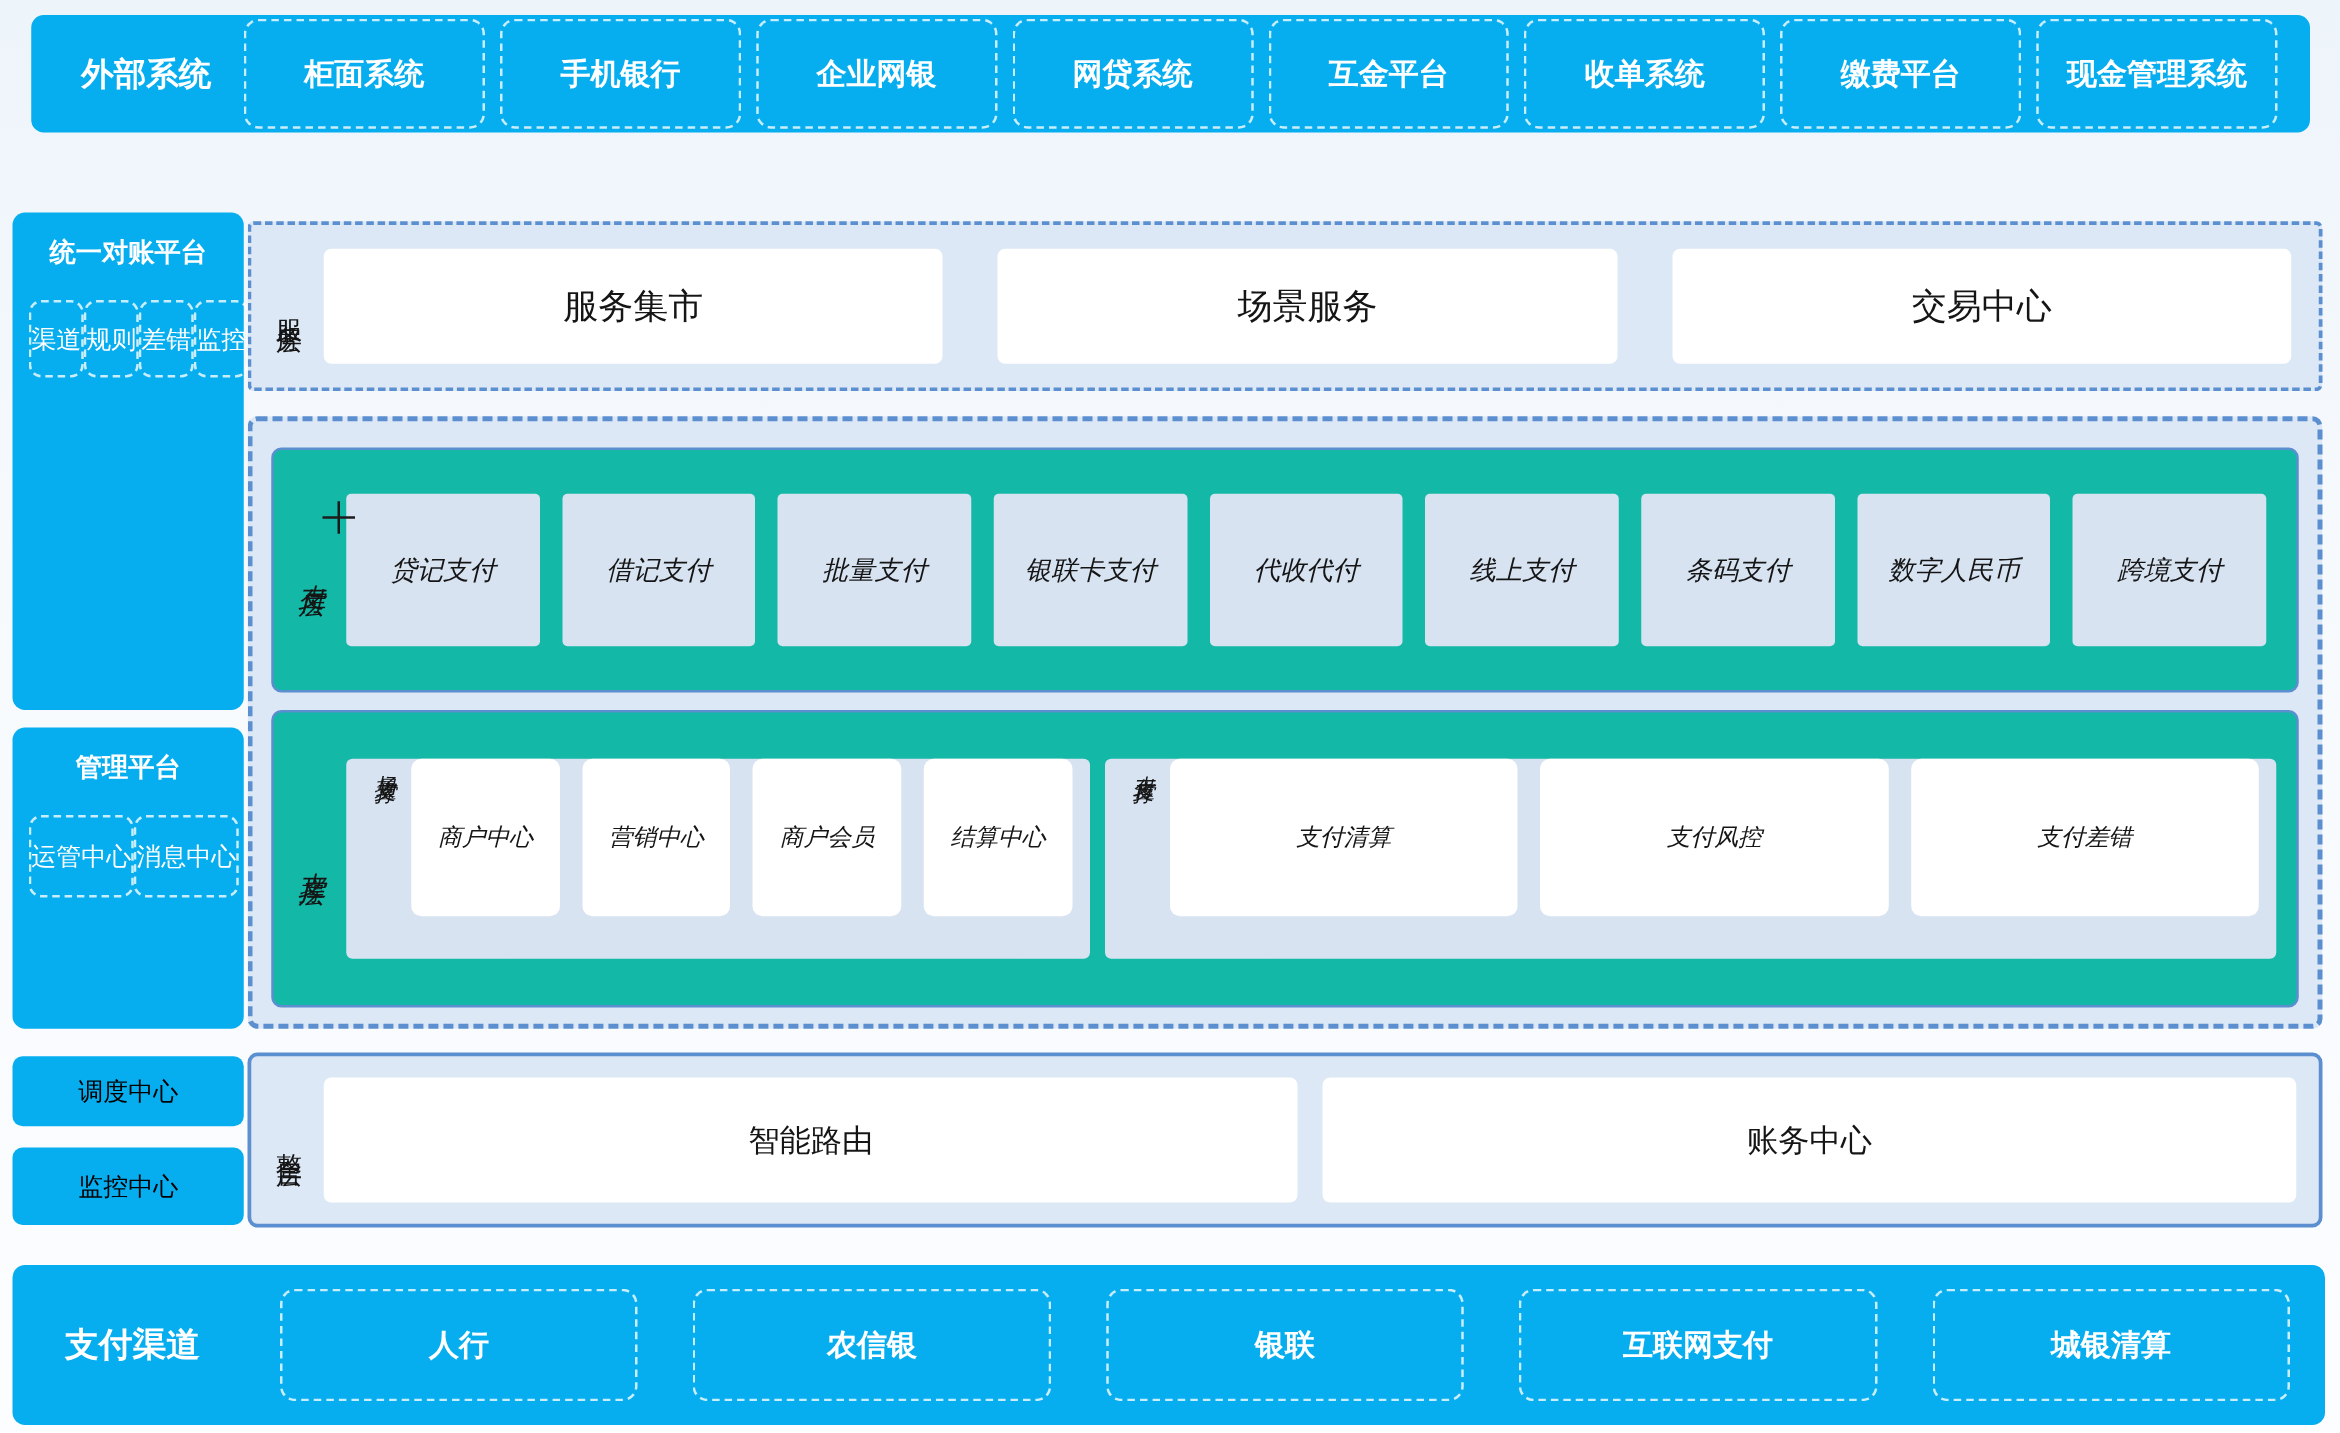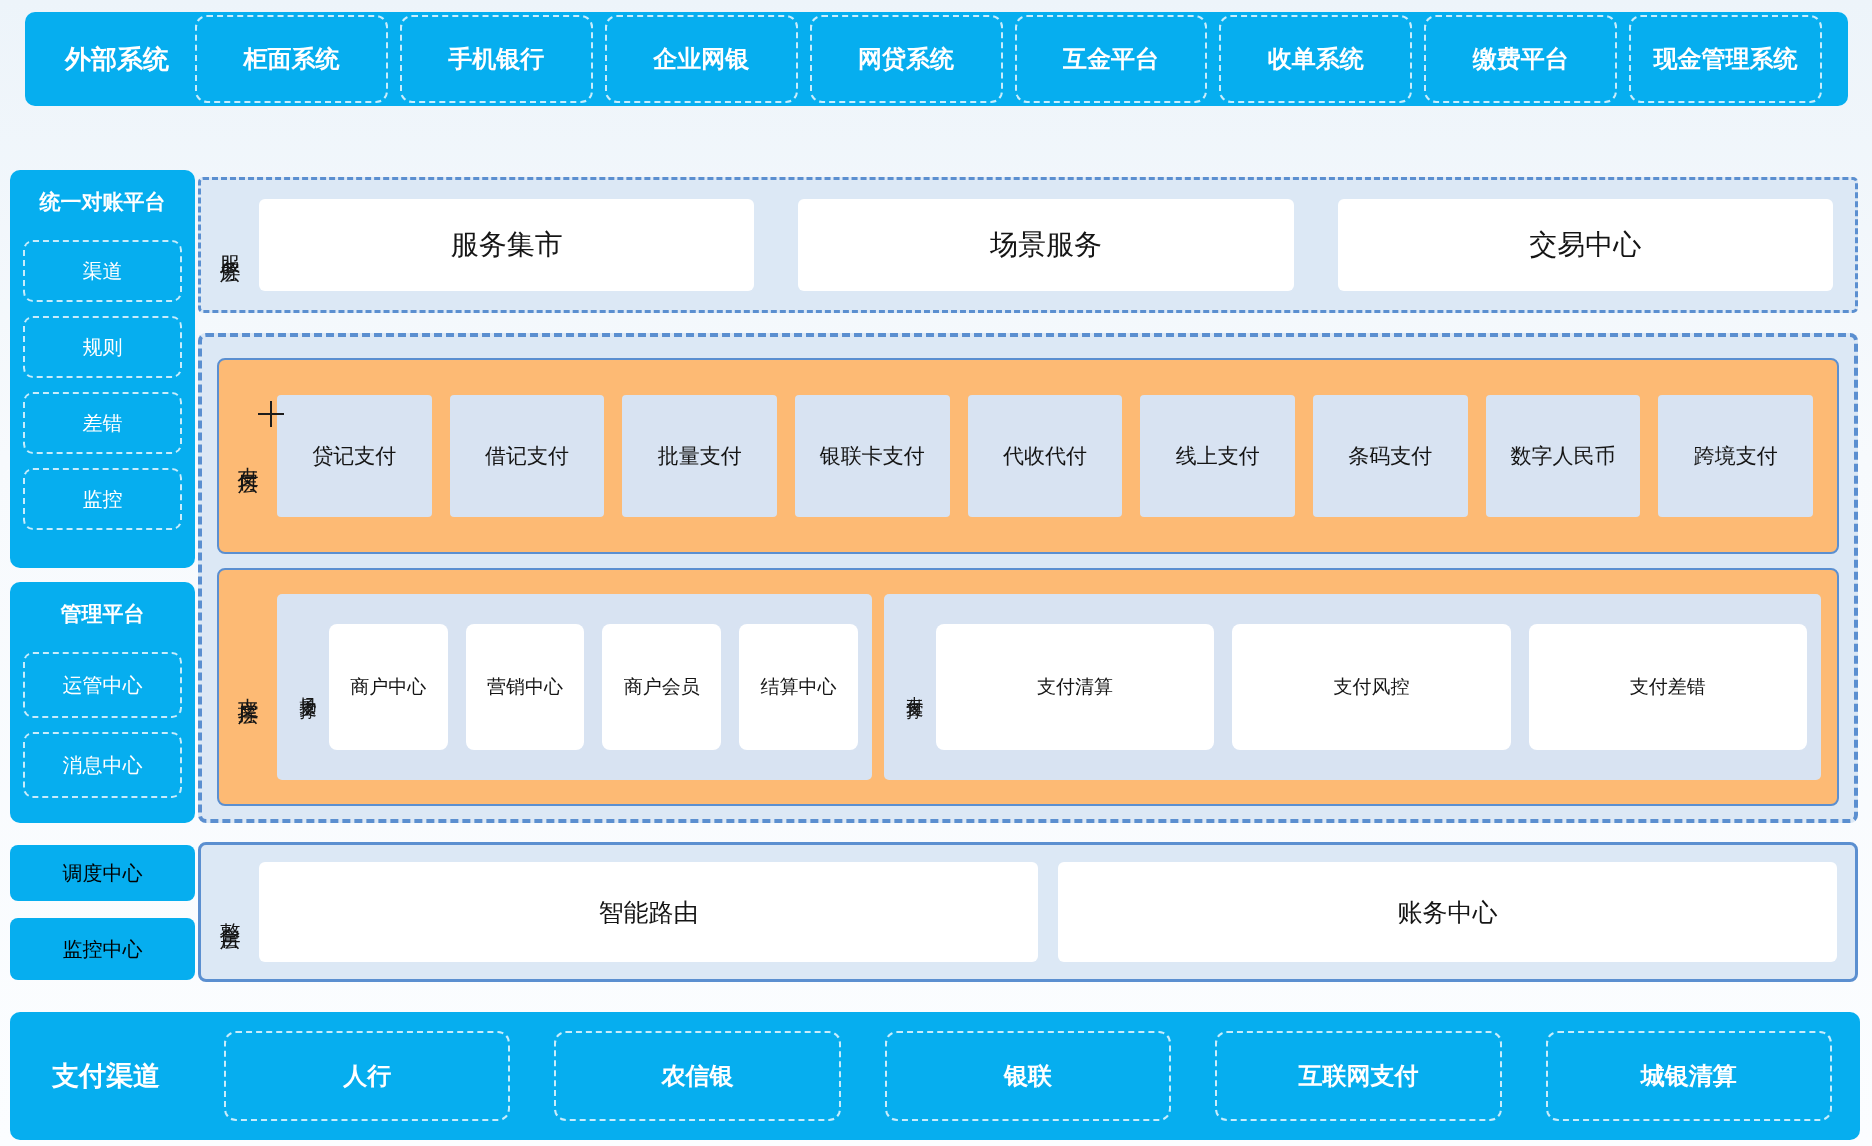--- a/index.html
+++ b/index.html
@@ -44,21 +44,21 @@
     white-space:nowrap;
   }
   .bottombar .dash-item{height:90px;}
   
   .side-card{
     position:absolute;left:10px;width:185px;
     background:var(--blue);border-radius:10px;
     color:#fff;display:flex;flex-direction:column;align-items:center;
   }
   .side-card .card-title{font-size:21px;font-weight:700;margin-top:18px;white-space:nowrap;}
-  .side-items{width:100%;padding:24px 13px 0 13px;display:flex;flex-direction:column;gap:14px;}
+  .side-items{width:100%;padding:24px 13px 0 13px;display:flex;}
   .side-dash{
     height:62px;border:2px dashed rgba(255,255,255,.78);border-radius:10px;
     display:flex;align-items:center;justify-content:center;
     font-size:20px;color:#fff;white-space:nowrap;
   }
   .card-recon{top:170px;height:398px;}
   .card-mgmt{top:582px;height:241px;}
   .card-mgmt .side-dash{height:66px;}
   .solo-box{
     position:absolute;left:10px;width:185px;
@@ -103,31 +103,31 @@
   .service-layer .row{flex:1;display:flex;gap:44px;margin-right:22px;}
   .service-layer .node{flex:1;height:92px;font-size:28px;border-radius:6px;}
   
   .dashed-wrap{
     position:absolute;top:333px;left:0;width:100%;height:490px;
     background:var(--panel);
     border:4px dashed var(--line);border-radius:8px;
     padding:21px 15px 0 15px;
   }
   .solid-box{
-    background:#fdba74;border:2px solid var(--line);border-radius:8px;
-    display:flex;align-items:center;
+    background:#14b8a6;border:2px solid var(--line);border-radius:8px;
+    display:flex;align-items:center;font-style:italic;
   }
   .payment-box{height:196px;}
   .payment-box .row{flex:1;display:flex;gap:18px;margin-right:24px;}
   .payment-box .chip{flex:1;height:122px;}
   .support-box{height:238px;margin-top:14px;}
   .support-box .groups{flex:1;display:flex;gap:12px;margin-right:16px;}
   .group{
-    background:var(--chip);border-radius:5px;height:186px;
-    display:flex;align-items:center;padding:0 14px 0 10px;
+    background:var(--chip);border-radius:5px;height:160px;
+    display:flex;align-items:flex-start;padding:0 14px 0 10px;
   }
   .group-scene{flex:10;}
   .group-pay{flex:16;}
   .group .grow{flex:1;display:flex;gap:18px;}
   .group .node{flex:1;height:126px;font-size:19px;}
   
   .integration{
     position:absolute;top:842px;left:0;width:100%;height:140px;
     background:var(--panel);
     border:3px solid var(--line);border-radius:8px;

